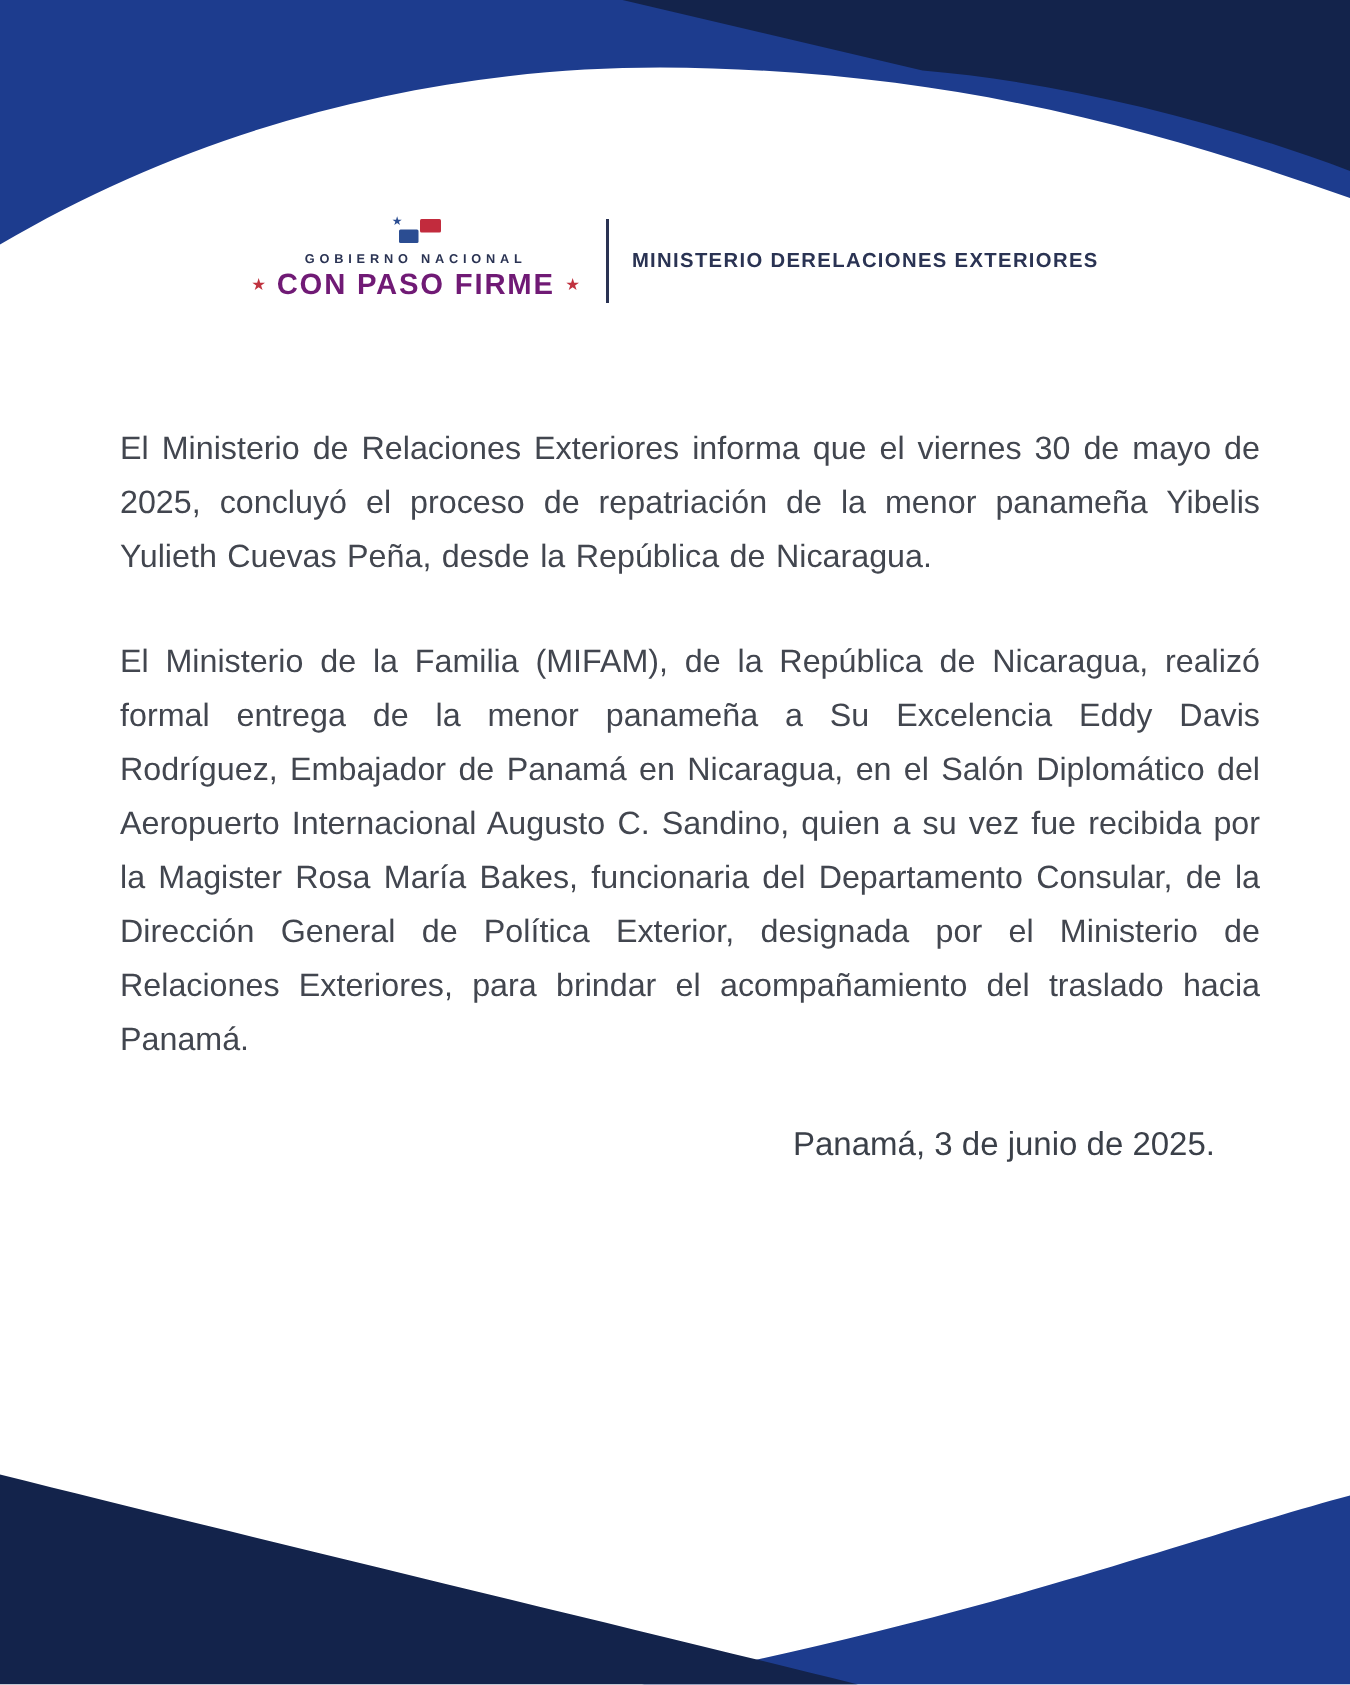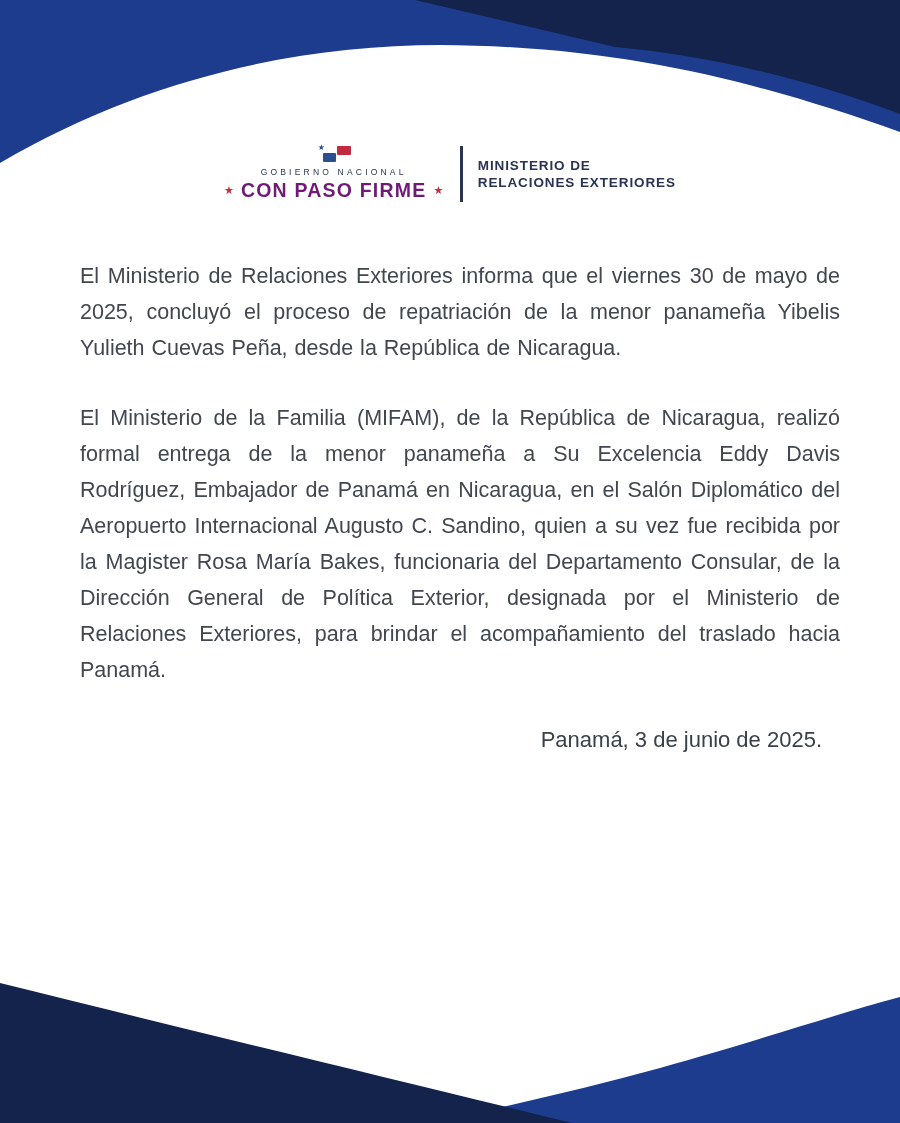--- a/index.html
+++ b/index.html
@@ -24,53 +24,53 @@
   }
   .flag-rect-red{
     position:absolute;right:2px;top:0;width:14px;height:9px;
     background:#c22b3d;border-radius:1px;
   }
   .flag-rect-blue{
     position:absolute;left:8px;top:7px;width:13px;height:9px;
     background:#2b4d92;border-radius:1px;
   }
   .gobierno-line{
-    font-size:8.5px;font-weight:normal;letter-spacing:3.2px;
+    font-size:8.5px;font-weight:bold;letter-spacing:3.2px;
     color:#2a3353;white-space:nowrap;margin-bottom:2px;
   }
   .slogan-row{display:flex;align-items:center;gap:7px;}
   .slogan-star{font-size:11px;color:#c0323f;line-height:11px;}
   .slogan-text{
     font-size:19.5px;font-weight:bold;letter-spacing:1.2px;
     color:#701a75;white-space:nowrap;
   }
   .logo-divider{
     width:2.5px;height:56px;background:#2a3353;
     margin:0 15px 0 17px;align-self:center;
   }
-  .logo-right{display:flex;flex-direction:column;justify-content:center;}
+  .logo-right{display:flex;justify-content:center;}
   .ministry-line{
     font-size:13.5px;font-weight:bold;letter-spacing:0.9px;
     color:#2a3353;line-height:17.5px;white-space:nowrap;
   }
 
   
   .content{
-    margin-top:56px;
+    margin-top:79px;
     padding:0 60px 0 80px;
   }
   .content p{
     margin:0 0 34px 0;
     font-size:21.5px;line-height:36px;
     text-align:justify;
     color:#42464f;
     word-spacing:1px;
   }
   .dateline{
-    margin:0;padding:0 78px 0 80px;
+    margin:12px;padding:0 78px 0 80px;
     font-size:22px;line-height:36px;
     text-align:right;color:#3b4049;
   }
 </style>
 </head>
 <body>
 
 <svg class="bg" width="900" height="1123" viewBox="0 0 900 1123" aria-hidden="true">
 
   <path fill="#1d3c8e" d="M0,0 H900 V132 C770,86 630,46 440,45 C300,45 145,78 0,163 Z"></path>

